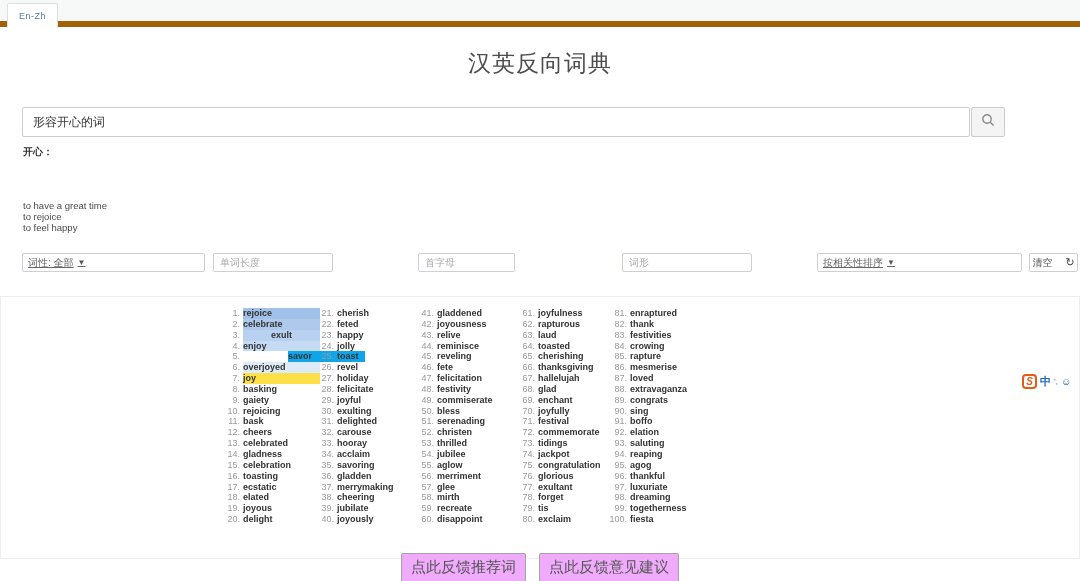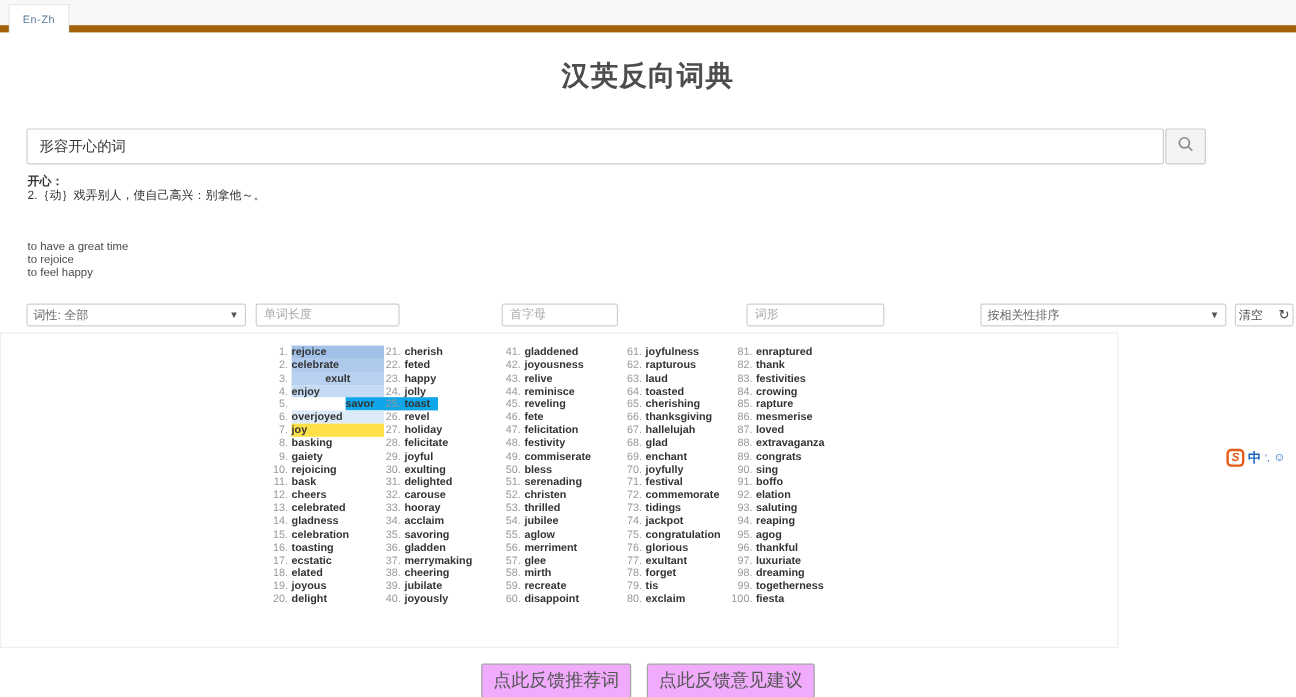--- a/index.html
+++ b/index.html
@@ -8,55 +8,55 @@
   #app { position:relative; width:1080px; height:581px; background:#fff; overflow:hidden; }
 
   
   .tabbar { position:absolute; top:0; left:0; right:0; height:27px; background:#f7f8f8; border-bottom:6px solid #a16207; }
   .tab { position:absolute; left:7px; top:3px; height:25px; padding:0 11px; background:#fff;
          border:1px solid #dcdfe2; border-bottom:1px solid #fff; border-radius:2px 2px 0 0;
          display:flex; align-items:center; font-size:9px; color:#5b7a9d; letter-spacing:.5px; cursor:pointer; }
 
   
   .title { position:absolute; top:48px; left:0; right:0; text-align:center;
-           font-size:23px; font-weight:bold; color:#4d4d4d; letter-spacing:1px; }
+           font-size:23px; font-weight:normal; color:#4d4d4d; letter-spacing:1px; }
 
   
   .search-input { position:absolute; left:22px; top:107px; width:948px; height:30px;
                   border:1px solid #c9cdd1; border-radius:2px; padding:0 10px; font-size:12px; color:#333; outline:none; }
   .search-btn { position:absolute; left:971px; top:107px; width:34px; height:30px; background:#f4f4f4;
                 border:1px solid #c9cdd1; border-radius:2px; display:flex; align-items:center; justify-content:center; cursor:pointer; }
 
   
   .definition { position:absolute; left:23px; top:146px; font-size:10px; color:#333; line-height:11.8px; }
   .def-head { font-weight:bold; }
 
   
   .suggestions { position:absolute; left:23px; top:200px; font-size:9.5px; color:#4a4a4a; line-height:11px; }
   .suggestions div { cursor:pointer; }
 
   
   .fsel, .finput, .fbtn { position:absolute; top:253px; height:19px; border:1px solid #ccd0d4; border-radius:2px;
                           font-size:10px; color:#666; background:#fff; }
-  .fsel { display:flex; align-items:center; justify-content:space-between; padding:0 5px; cursor:pointer; }
+  .fsel { display:flex; align-items:center; padding:0 5px; cursor:pointer;text-decoration:underline; }
   .fsel .arrow { font-size:8px; color:#555; margin-left:4px; }
   .finput { padding:0 6px; outline:none; }
   .finput::placeholder { color:#aaa; }
   .fbtn { display:flex; align-items:center; justify-content:center; gap:13px; cursor:pointer; color:#555; background:#fff; }
   .fbtn .ref { font-size:11px; color:#444; }
 
   #pos-select { left:22px; width:183px; }
   #len-input { left:213px; width:120px; }
   #ini-input { left:418px; width:97px; }
-  #form-input { left:622px; width:115px; }
+  #form-input { left:622px; width:130px; }
   #sort-select { left:817px; width:205px; }
   #clear-btn { left:1029px; width:49px; }
 
   
-  .results { position:absolute; left:0; top:277px; width:932px; height:263px;
+  .results { position:absolute; left:0; top:296px; width:1080px; height:263px;
              border:1px solid #eceeef; border-left:none; border-right:none; background:#fff; }
   .results .edge-l { position:absolute; left:0; top:0; bottom:0; width:1px; background:#eceeef; }
   .results .edge-r { position:absolute; right:0; top:0; bottom:0; width:1px; background:#eceeef; }
   .wcol { position:absolute; top:9px; }
   .wrow { height:10.85px; line-height:10.85px; white-space:nowrap; }
   .wnum { display:inline-block; width:40px; text-align:right; color:#999; font-size:9px; margin-right:3px; }
   .wtxt { font-weight:bold; color:#333; font-size:9px; cursor:pointer; }
   .wtxt.hl { display:inline-block; width:77px; }
   #col0 { left:200px; } #col1 { left:294px; } #col2 { left:394px; } #col3 { left:495px; } #col4 { left:587px; }
 
@@ -91,21 +91,20 @@
     <span>
       <svg width="14" height="14" viewBox="0 0 14 14">
           <circle cx="6" cy="6" r="4.2" fill="none" stroke="#8a8a8a" stroke-width="1.4"></circle>
           <line x1="9.2" y1="9.2" x2="12.6" y2="12.6" stroke="#8a8a8a" stroke-width="1.4"></line>
         </svg>
     </span>
   </div>
 
   <div class="definition">
     <div class="def-head">开心：</div>
-    <div>2.｛动｝戏弄别人，使自己高兴：别拿他～。</div>
   </div>
 
   <div class="suggestions">
     <div>to have a great time</div>
     <div>to rejoice</div>
     <div>to feel happy</div>
   </div>
 
   <div class="fsel" id="pos-select">
     <span>词性: 全部</span>

